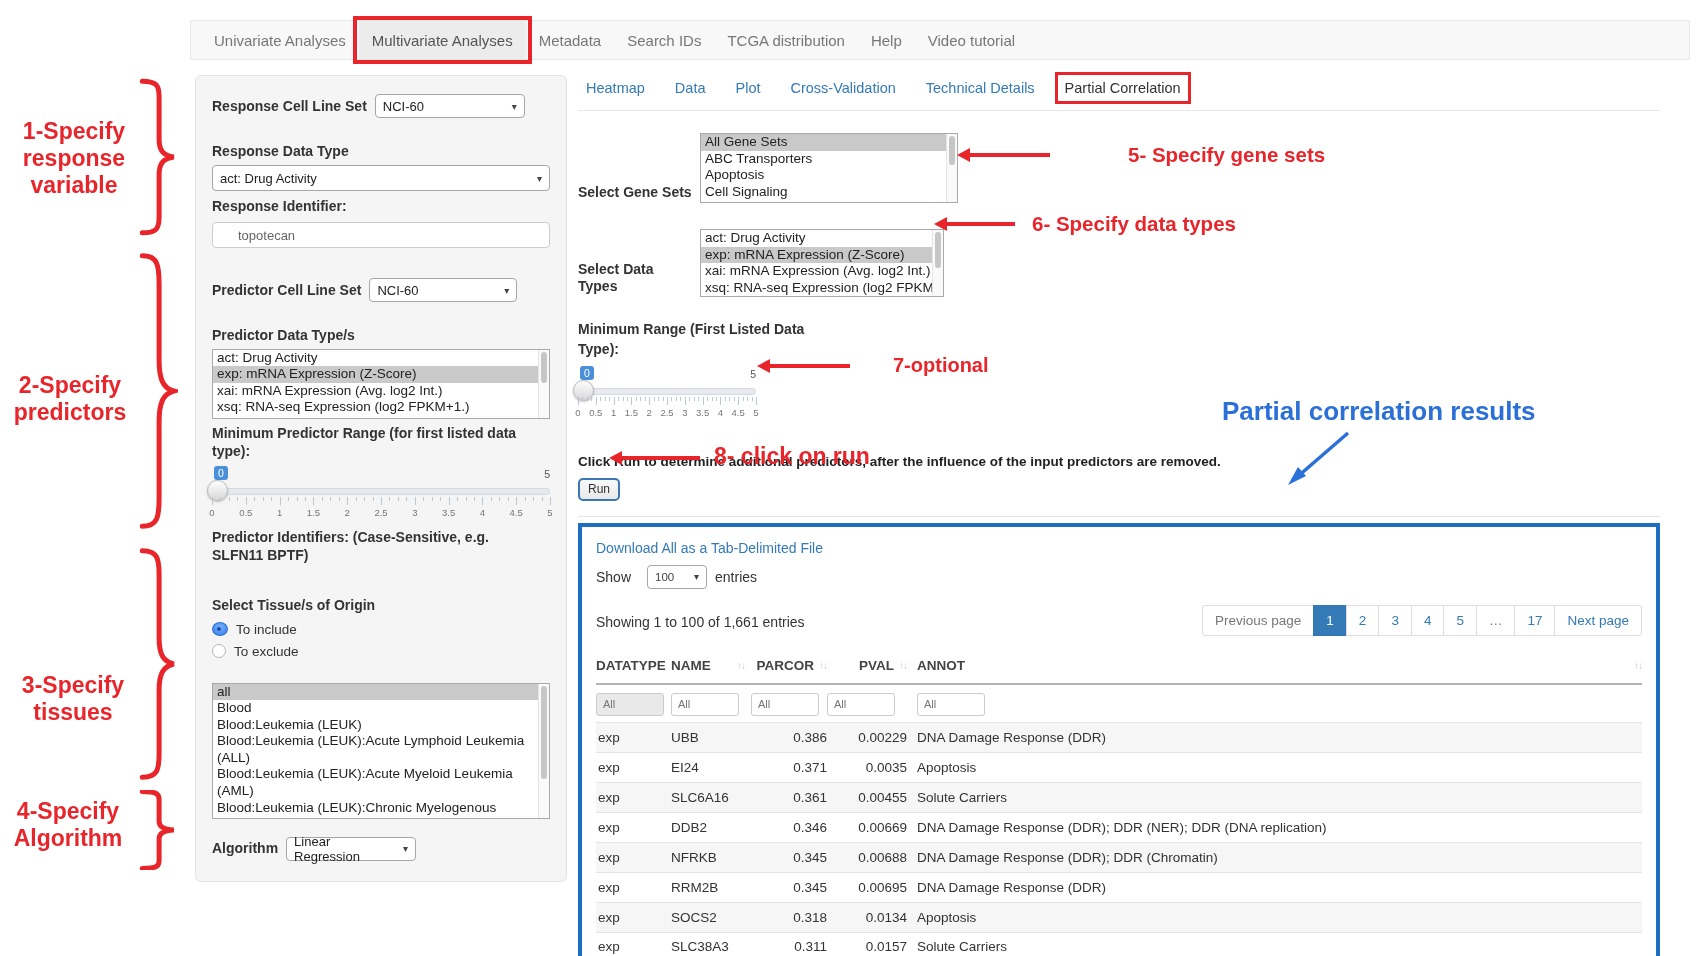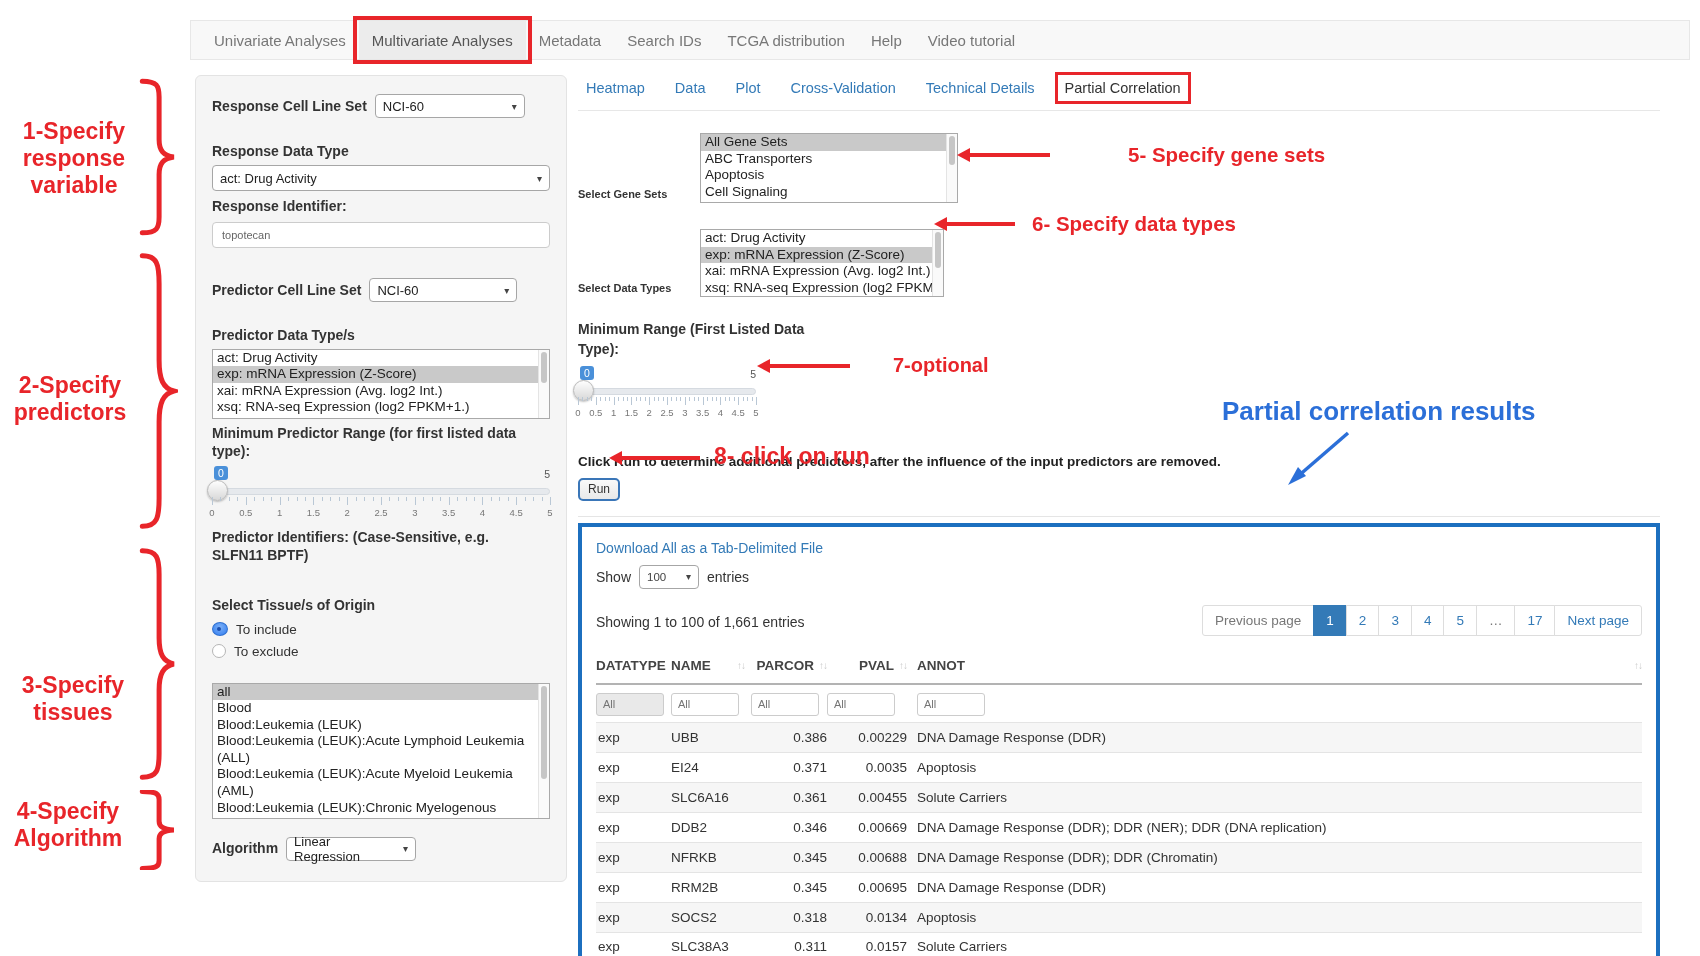--- a/index.html
+++ b/index.html
@@ -40,21 +40,21 @@
   .lbl{font-weight:bold;font-size:14px;color:#333;line-height:1.3;}
   .inline-row{display:flex;align-items:center;gap:8px;}
   .sel{
     background:#fff;border:1px solid #a6a6a6;border-radius:4px;height:24px;
     display:flex;align-items:center;justify-content:space-between;
     padding:0 7px;font-size:13px;color:#222;cursor:pointer;
   }
   .sel .chev{font-size:10px;color:#444;margin-left:8px;}
   .textinput{
     width:100%;background:#fff;border:1px solid #ccc;border-radius:4px;
-    height:26px;padding:0 9px;font-size:11px;color:#666;outline:none;
+    height:26px;padding:0 25px;font-size:13px;color:#666;outline:none;
     font-family:"Liberation Sans",sans-serif;
   }
   .listbox{
     background:#fff;border:1px solid #a9a9a9;position:relative;
     overflow:hidden;font-size:13.5px;color:#222;
   }
   .listbox .opt{padding:0 4px;line-height:16.6px;white-space:nowrap;cursor:default;}
   .listbox.wrap .opt{white-space:normal;}
   .listbox .opt.selected{background:#c9c9c9;}
   .scrollbar{position:absolute;right:0;top:0;bottom:0;width:11px;background:#fafafa;border-left:1px solid #e4e4e4;}
@@ -84,36 +84,36 @@
   .sl-ticklabel{position:absolute;top:10px;transform:translateX(-50%);font-size:9.5px;color:#777;white-space:nowrap;}
 
   
   .main{position:absolute;left:578px;top:68px;width:1082px;}
   .tabs{display:flex;gap:30px;padding:12px 8px 14px;border-bottom:1px solid #e7e7e7;font-size:14.5px;}
   .tab{color:var(--link);cursor:pointer;position:relative;white-space:nowrap;}
   .tab.active{color:#333;}
   .tab.boxed::after{content:"";position:absolute;inset:-8px -10px;border:3.5px solid var(--red);pointer-events:none;}
 
   .select-row{display:flex;align-items:flex-end;margin-top:22px;}
-  .row-label{width:122px;font-weight:bold;font-size:11px;padding-right:5px;line-height:1.2;margin-bottom:2px;}
+  .row-label{width:122px;font-weight:bold;font-size:14px;padding-right:5px;line-height:1.2;margin-bottom:2px;}
   .minrange-label{margin-top:22px;width:235px;font-weight:bold;font-size:14px;line-height:1.45;}
   .run-instruction{margin-top:36px;font-weight:bold;font-size:13.5px;color:#222;}
   .run-btn{
     margin-top:9px;min-width:38px;height:23px;border:2px solid #3a76b8;border-radius:5px;
     background:linear-gradient(#f9f9f9,#e9e9e9);font-size:12px;color:#333;
     display:inline-flex;align-items:center;justify-content:center;padding:0 8px;cursor:pointer;
     font-family:"Liberation Sans",sans-serif;
   }
   .divider{margin:15px 0 6px;border:none;border-top:1px solid #e5e5e5;}
 
   
   .results-box{border:4px solid var(--boxblue);padding:12px 14px 8px;}
   .download-link{color:var(--link);font-size:14px;cursor:pointer;display:inline-block;}
   .show-row{margin-top:8px;display:flex;align-items:center;gap:8px;font-size:14px;}
-  .show-select{width:60px;height:24px;font-size:11.5px;color:#444;}
+  .show-select{width:60px;height:24px;font-size:11.5px;color:#444;margin-left:8px;}
   .meta-row{display:flex;justify-content:space-between;align-items:flex-end;margin-top:16px;}
   .showing{font-size:14px;color:#333;margin-bottom:6px;}
   .pagination{display:flex;}
   .page-btn{
     border:1px solid #ddd;background:#fff;color:var(--link);font-size:13.5px;
     padding:7px 12px;margin-left:-1px;cursor:pointer;white-space:nowrap;
   }
   .page-btn.prev{color:#777;border-radius:3px 0 0 3px;}
   .page-btn.next{border-radius:0 3px 3px 0;}
   .page-btn.active{background:var(--link);border-color:var(--link);color:#fff;}

